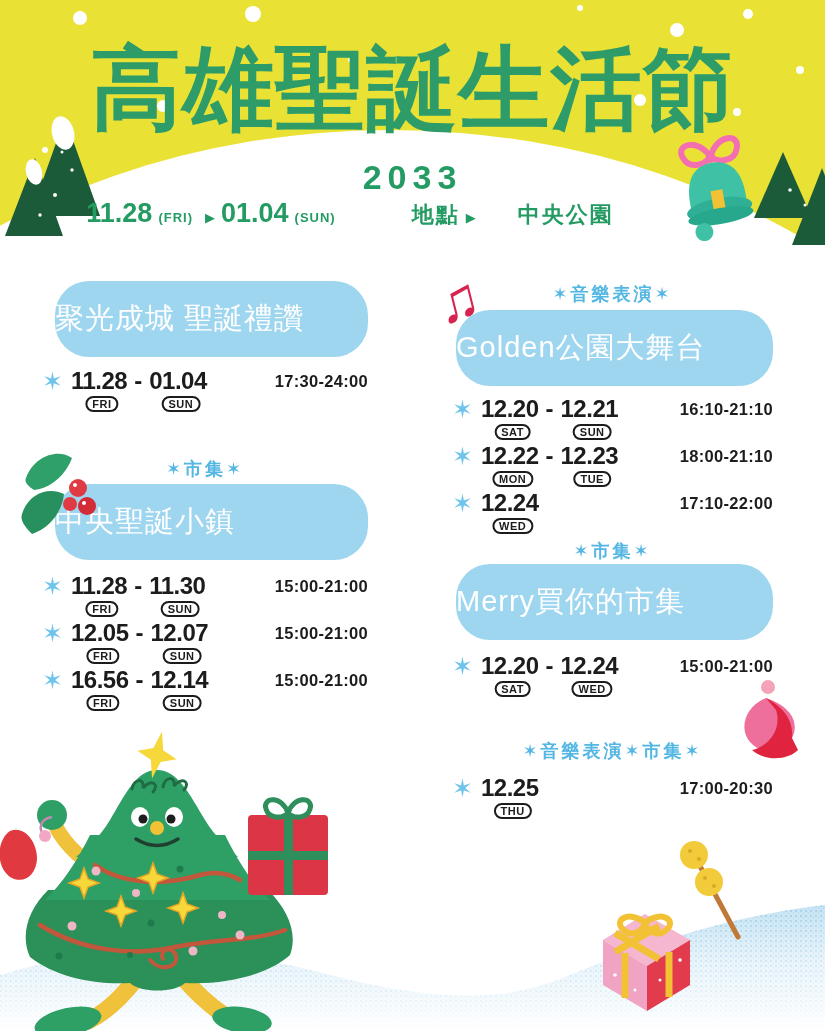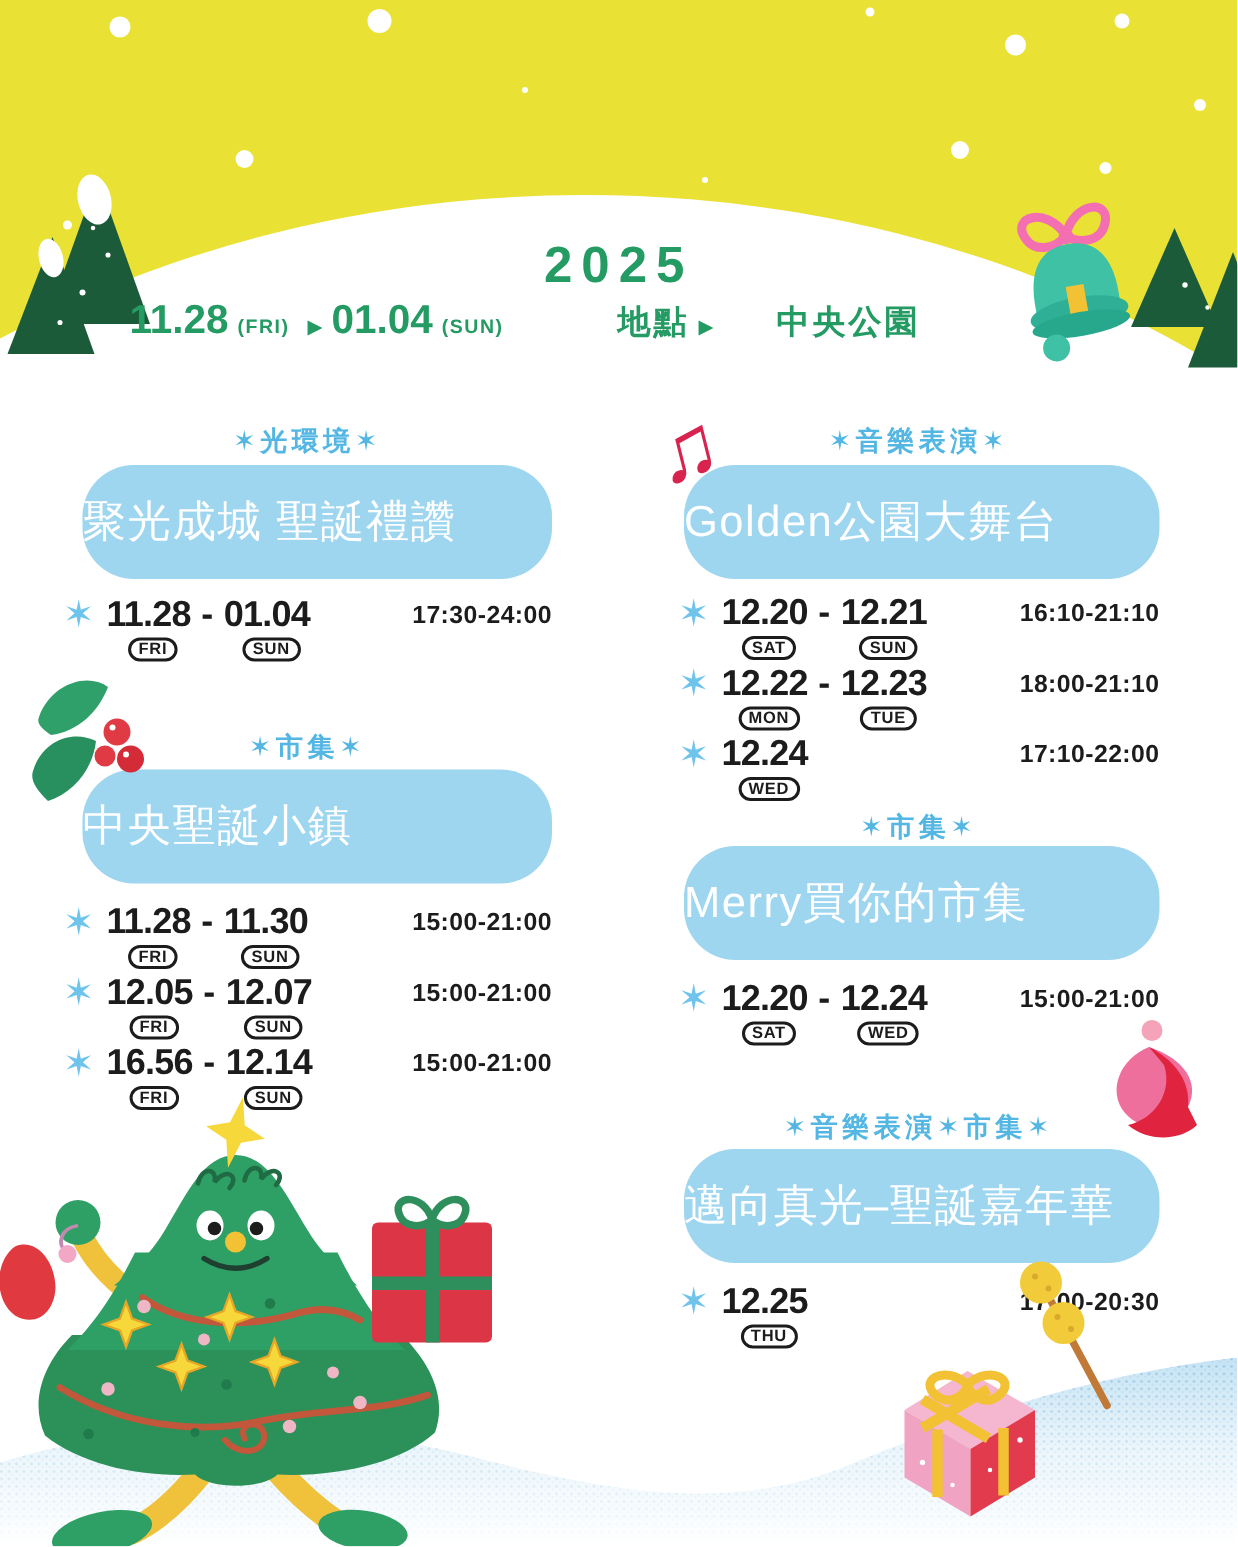--- a/index.html
+++ b/index.html
@@ -97,21 +97,22 @@
     <circle cx="748" cy="14" r="5" fill="#ffffff"></circle>
     <circle cx="640" cy="100" r="6" fill="#ffffff"></circle>
     <circle cx="737" cy="112" r="4" fill="#ffffff"></circle>
     <circle cx="45" cy="150" r="3" fill="#ffffff"></circle>
     <circle cx="800" cy="70" r="4" fill="#ffffff"></circle>
     <circle cx="580" cy="8" r="3" fill="#ffffff"></circle>
     <circle cx="350" cy="60" r="2" fill="#ffffff"></circle>
     <circle cx="470" cy="120" r="2" fill="#ffffff"></circle>
   </svg>
 
-  <div class="hdr-year">2025</div>
+  <div class="hdr-title">高雄聖誕生活節</div>
+  <div class="hdr-year">2033</div>
 
   <div class="hdr-sub">
     <span class="num">11.28</span><span class="day">(FRI)</span><span class="arr">▶</span><span class="num">01.04</span><span class="day">(SUN)</span><span class="gap"></span><span class="loc">地點</span><span class="arr">▶</span><span class="loc">中央公園</span>
   </div>
 
   <svg class="abs" style="left:666px;top:132px;" width="104" height="112" viewBox="0 0 104 112">
     <g transform="rotate(-10 52 56)">
       <path d="M50,24 C40,2 16,6 23,21 C27,32 42,32 50,24 Z" fill="none" stroke="#F36FB2" stroke-width="6" stroke-linejoin="round"></path>
       <path d="M50,24 C60,2 84,6 77,21 C73,32 58,32 50,24 Z" fill="none" stroke="#F36FB2" stroke-width="6" stroke-linejoin="round"></path>
       <circle cx="50" cy="25" r="5" fill="#F36FB2"></circle>
@@ -119,21 +120,20 @@
       <ellipse cx="50" cy="77" rx="33" ry="11" fill="#2FB096"></ellipse>
       <rect x="44" y="58" width="12" height="26" fill="#F2C234"></rect>
       <ellipse cx="50" cy="84" rx="33" ry="8" fill="#27A78C"></ellipse>
       <circle cx="31" cy="97" r="9" fill="#3EC1A5"></circle>
     </g>
   </svg>
 
   <div class="col col-left">
 
     <section>
-      <div class="cat mt7">✶光環境✶</div>
       <div class="pill mt5">
           <span>聚光成城 聖誕禮讚</span>
         </div>
       <div class="schedule-row mt9">
         <span class="bullet">✶</span>
         <span class="daterange">
           <span class="dgroup"><span class="dnum">11.28</span><span class="dbadge">FRI</span></span>
           <span class="dash">-</span>
           <span class="dgroup"><span class="dnum">01.04</span><span class="dbadge">SUN</span></span>
         </span>
@@ -233,23 +233,20 @@
           <span class="dgroup"><span class="dnum">12.20</span><span class="dbadge">SAT</span></span>
           <span class="dash">-</span>
           <span class="dgroup"><span class="dnum">12.24</span><span class="dbadge">WED</span></span>
         </span>
         <span class="time">15:00-21:00</span>
       </div>
     </section>
 
     <section>
       <div class="cat mt27">✶音樂表演✶市集✶</div>
-      <div class="pill mt4">
-          <span>邁向真光–聖誕嘉年華</span>
-        </div>
       <div class="schedule-row mt11">
         <span class="bullet">✶</span>
         <span class="daterange">
           <span class="dgroup"><span class="dnum">12.25</span><span class="dbadge">THU</span></span>
         </span>
         <span class="time">17:00-20:30</span>
       </div>
     </section>
   </div>
 

